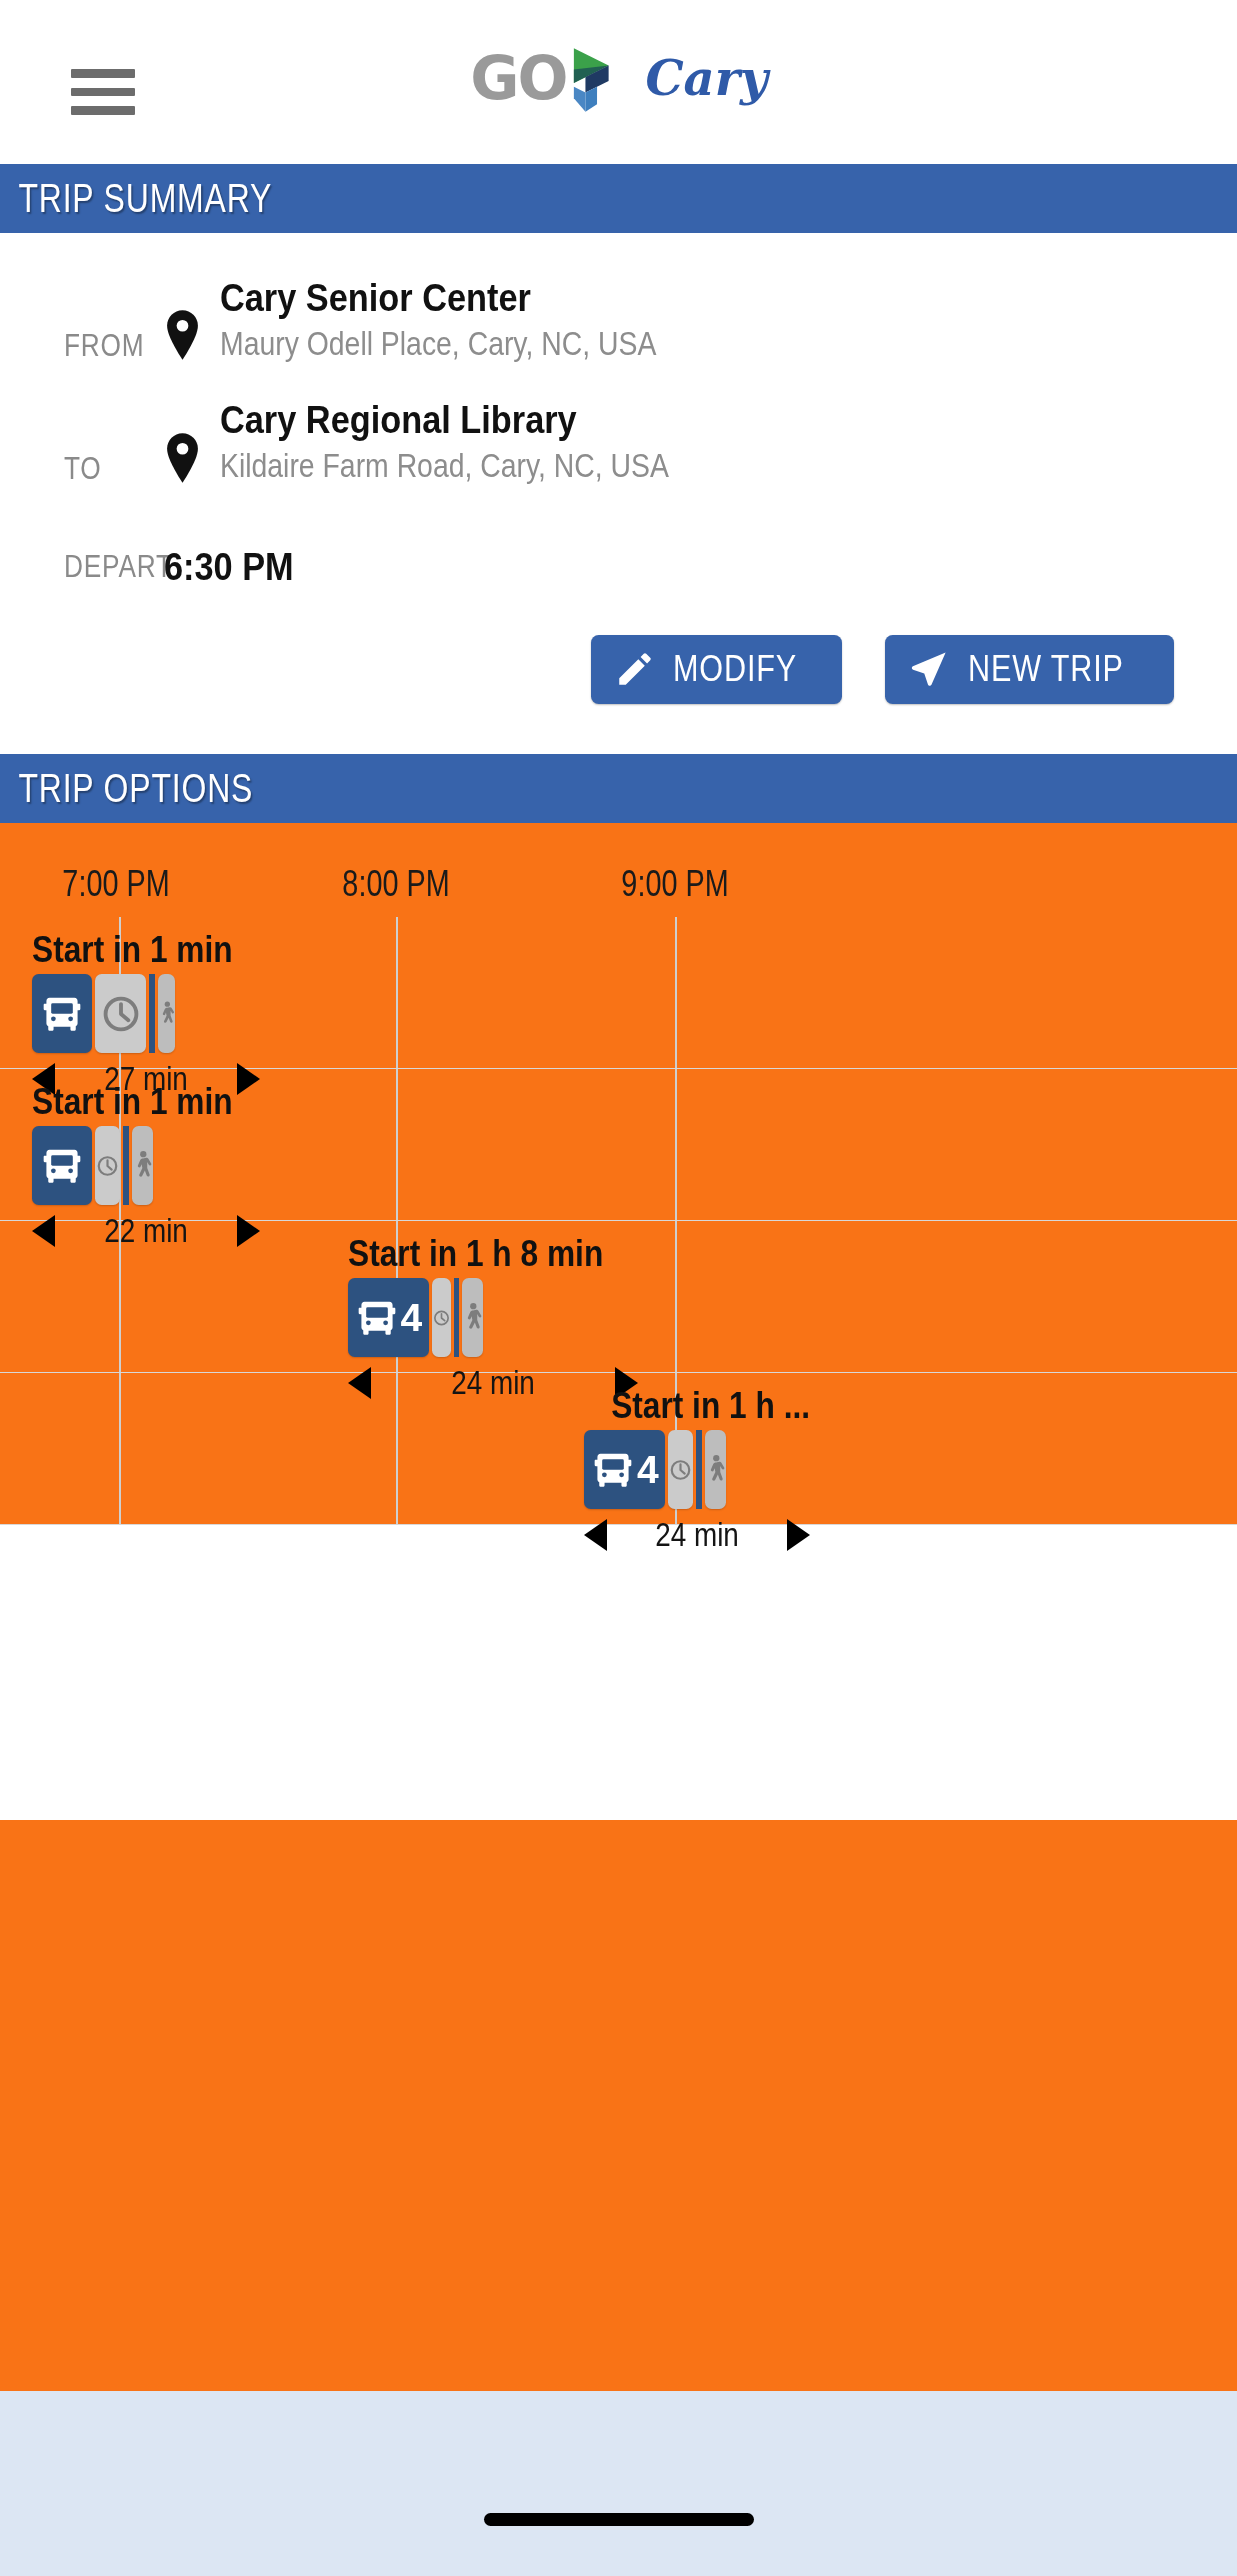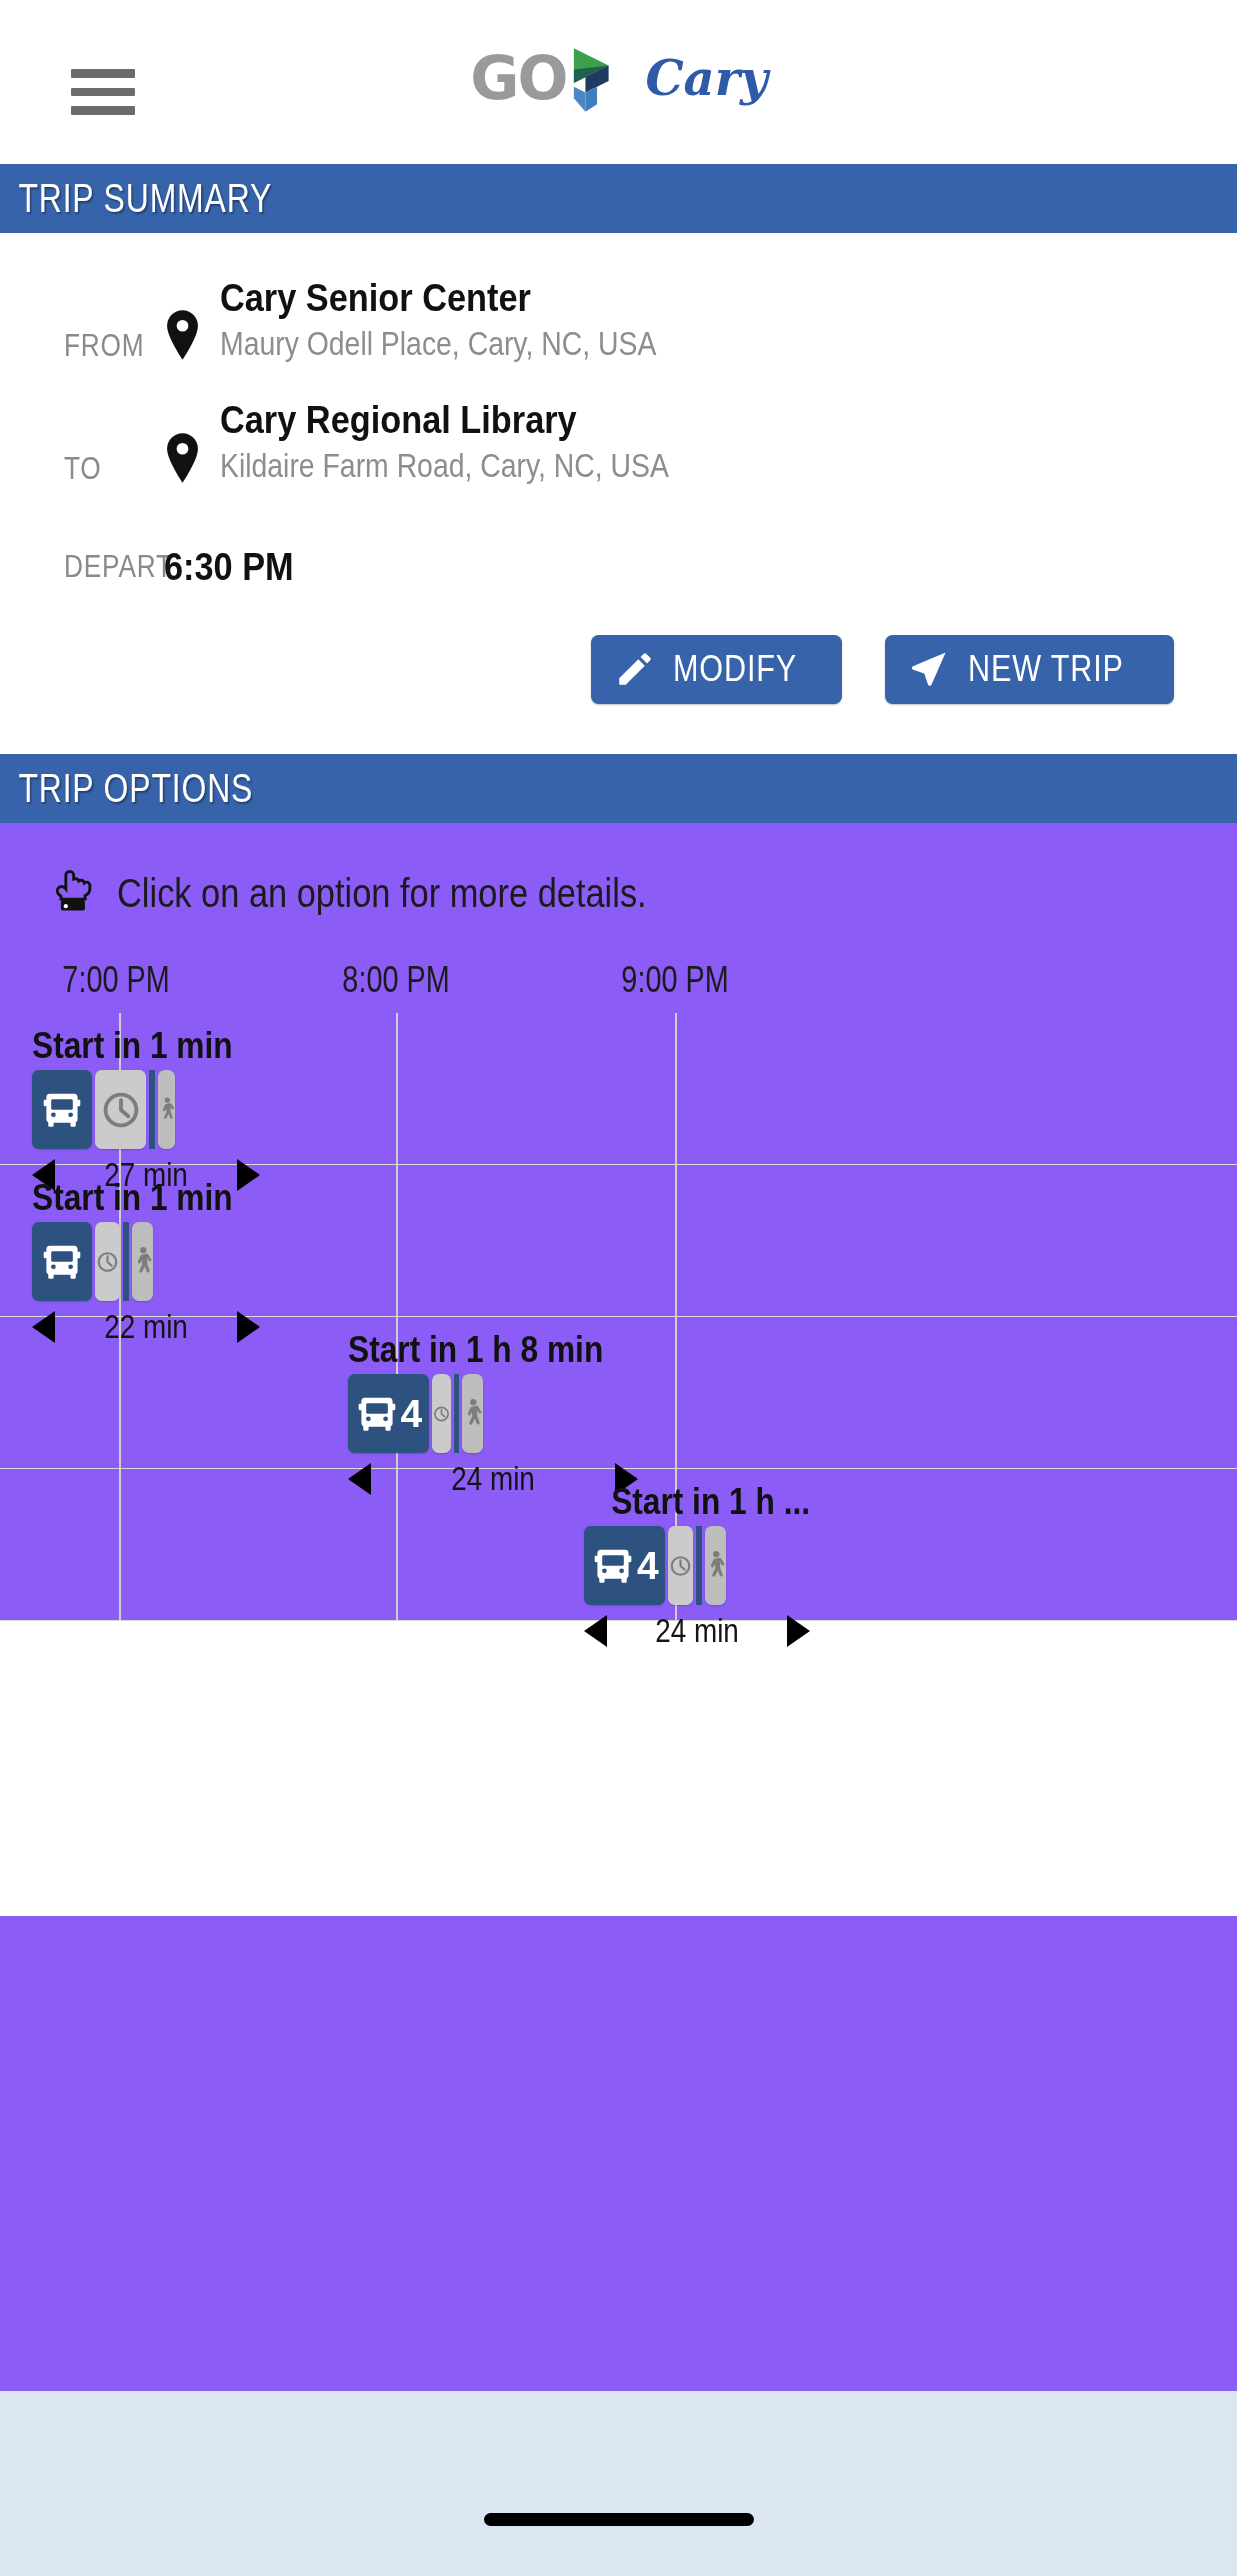--- a/index.html
+++ b/index.html
@@ -3,21 +3,21 @@
 <meta charset="utf-8">
 <style>
   * { margin:0; padding:0; box-sizing:border-box; }
   html,body { width:1238px; height:2576px; }
   body {
     font-family:"Liberation Sans", sans-serif;
     background:#ffffff;
     overflow:hidden;
     position:relative;
   }
-  .phone { position:relative; width:1238px; height:2576px; background:#8b5cf6; }
+  .phone { position:relative; width:1238px; height:2576px; background:#f97316; }
 
   
   .topbar {
     position:relative; height:164px; background:#fff;
     display:flex; align-items:center;
   }
   .hamburger {
     position:absolute; left:71px; top:69px;
     width:64px; height:46px;
     display:flex; flex-direction:column; justify-content:space-between;
@@ -266,28 +266,20 @@
         </svg>
         <span class="lbl">NEW TRIP</span>
       </button>
     </div>
   </div>
 
   <div class="section-bar">
     <h2>TRIP OPTIONS</h2>
   </div>
 
-  <div class="hint">
-    <svg width="42" height="50" viewBox="0 0 22 26">
-      <path d="M8.2 1.2c-1.1 0-2 .9-2 2v7.1c-.5-.7-1.3-1.2-2.2-1.2-1.3 0-2.3 1-2.3 2.3 0 .7.3 1.3.8 1.8l1.2 1.1v1.4h12.6v-1.9c1.5-.6 2.5-2 2.5-3.7V8.6c0-1-.8-1.8-1.8-1.8-.4 0-.8.1-1.1.4-.2-.8-.9-1.4-1.8-1.4-.4 0-.8.1-1.1.4-.3-.7-1-1.2-1.8-1.2-.3 0-.6.1-.9.2V3.2c0-1.1-.9-2-2.1-2z" fill="none" stroke="#111" stroke-width="1.5"></path>
-      <rect x="3.6" y="16.2" width="12.6" height="5.4" rx="1" fill="#111"></rect>
-      <circle cx="6.2" cy="19.4" r="1.1" fill="#fff"></circle>
-    </svg>
-    <div class="txt">Click on an option for more details.</div>
-  </div>
 
   <div class="timeline">
     <div class="axis" id="axis">
         <div class="tick" style="left: 9.4%;">7:00 PM</div>
         <div class="tick" style="left: 32%;">8:00 PM</div>
         <div class="tick" style="left: 54.5%;">9:00 PM</div>
       </div>
     <div class="rows" id="rows">
       <div class="gridlines" id="gridlines">
           <div class="v" style="left: 9.6%;"></div>

